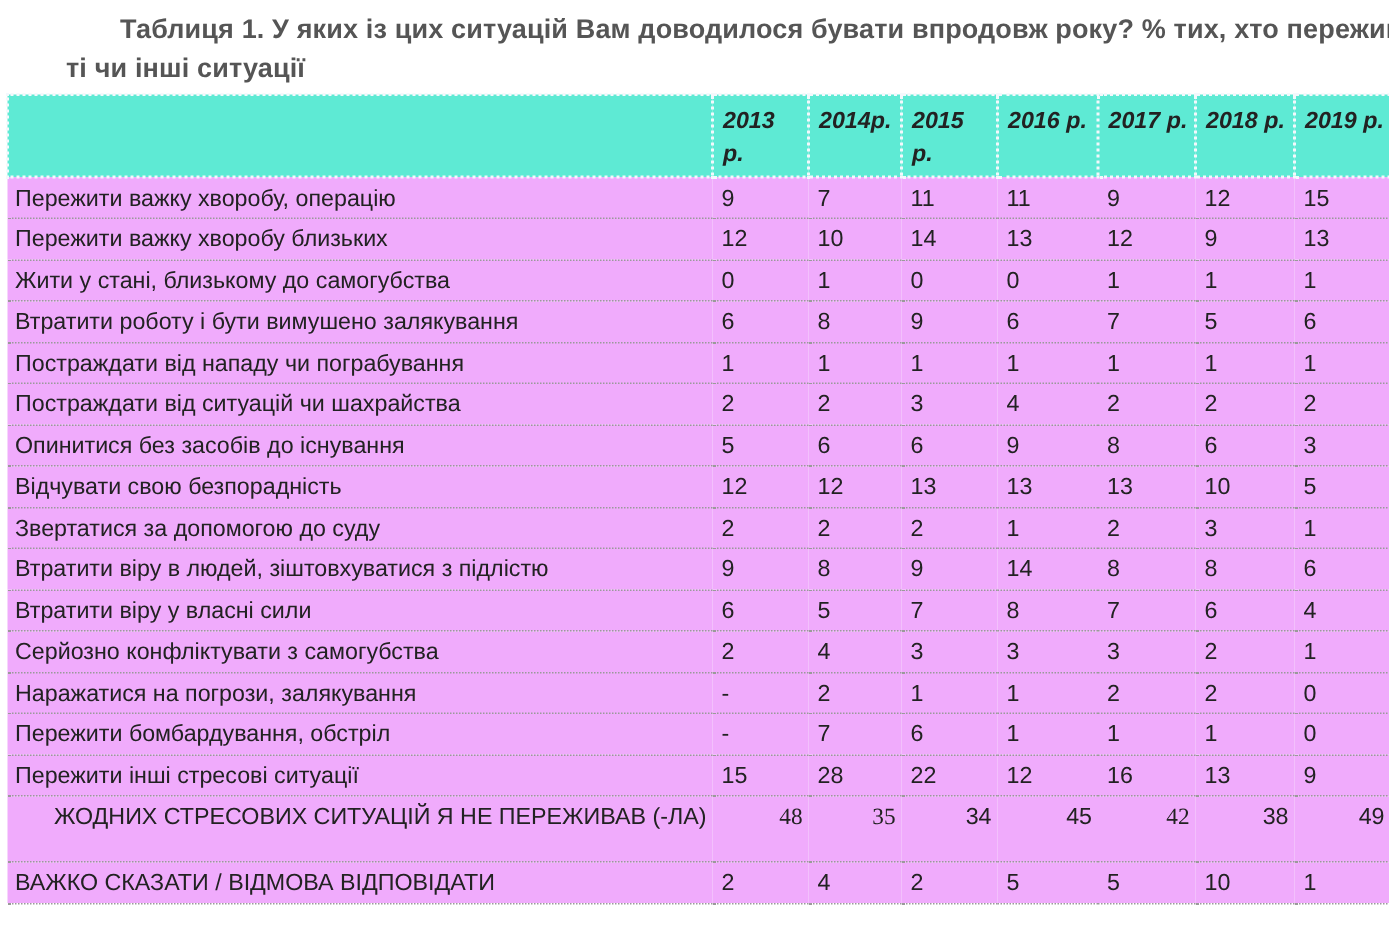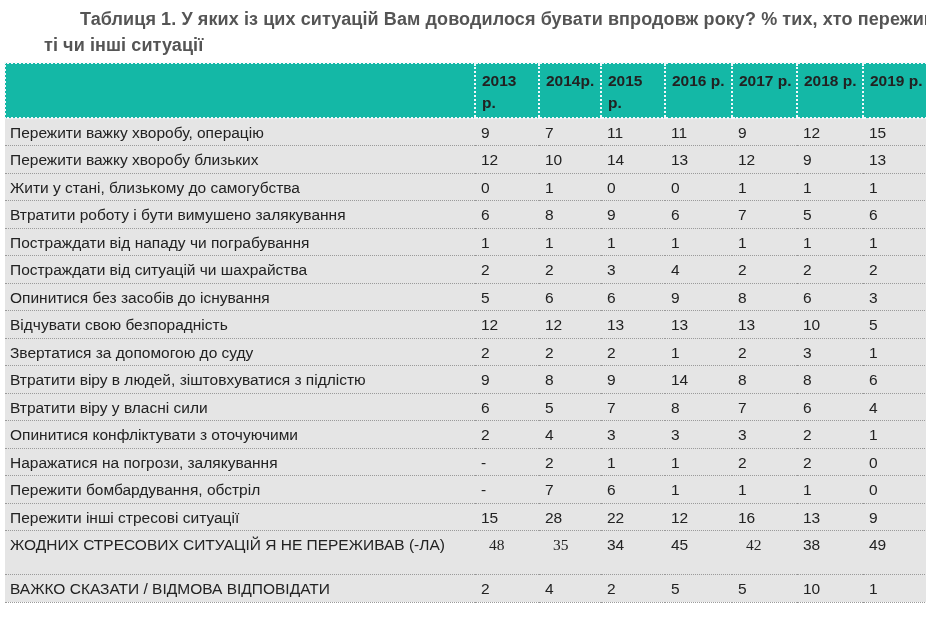--- a/index.html
+++ b/index.html
@@ -42,44 +42,46 @@
     }
     col.c-label { width: 470px; }
     col.c-y0 { width: 64px; }
     col.c-y1 { width: 62px; }
     col.c-y2 { width: 64px; }
     col.c-y3 { width: 67px; }
     col.c-y4 { width: 65px; }
     col.c-y5 { width: 66px; }
     col.c-y6 { width: 64px; }
     thead tr {
-      background: #14b8a6;
+      background: #5eead4;
       height: 55px;
+      font-style: italic;
     }
     thead th {
       font-weight: bold;
       font-size: 15.5px;
       color: #222222;
       text-align: left;
       vertical-align: top;
       padding: 6px 4px 2px 6px;
       line-height: 22px;
       border-left: 2px dotted #f4f8fc;
       border-top: 2px dotted #f4f8fc;
       border-bottom: 2px dotted #f4f8fc;
     }
     thead th:first-child {
       border-left: 2px dotted #f4f8fc;
     }
     tbody tr {
       height: 27.5px;
-      background: #e5e5e5;
+      background: #f0abfc;
     }
     tbody tr.tall {
       height: 44px;
+      text-align: right;
     }
     tbody td {
       padding: 0 4px 0 5px;
       vertical-align: top;
       line-height: 20px;
       padding-top: 4px;
       border-bottom: 1px dotted #9a9a9a;
       color: #222222;
     }
     tbody td.val {
@@ -224,21 +226,21 @@
           <td>Втратити віру у власні сили</td>
           <td class="val">6</td>
           <td class="val">5</td>
           <td class="val">7</td>
           <td class="val">8</td>
           <td class="val">7</td>
           <td class="val">6</td>
           <td class="val">4</td>
         </tr>
         <tr>
-          <td>Опинитися конфліктувати з оточуючими</td>
+          <td>Серйозно конфліктувати з самогубства</td>
           <td class="val">2</td>
           <td class="val">4</td>
           <td class="val">3</td>
           <td class="val">3</td>
           <td class="val">3</td>
           <td class="val">2</td>
           <td class="val">1</td>
         </tr>
         <tr>
           <td>Наражатися на погрози, залякування</td>

